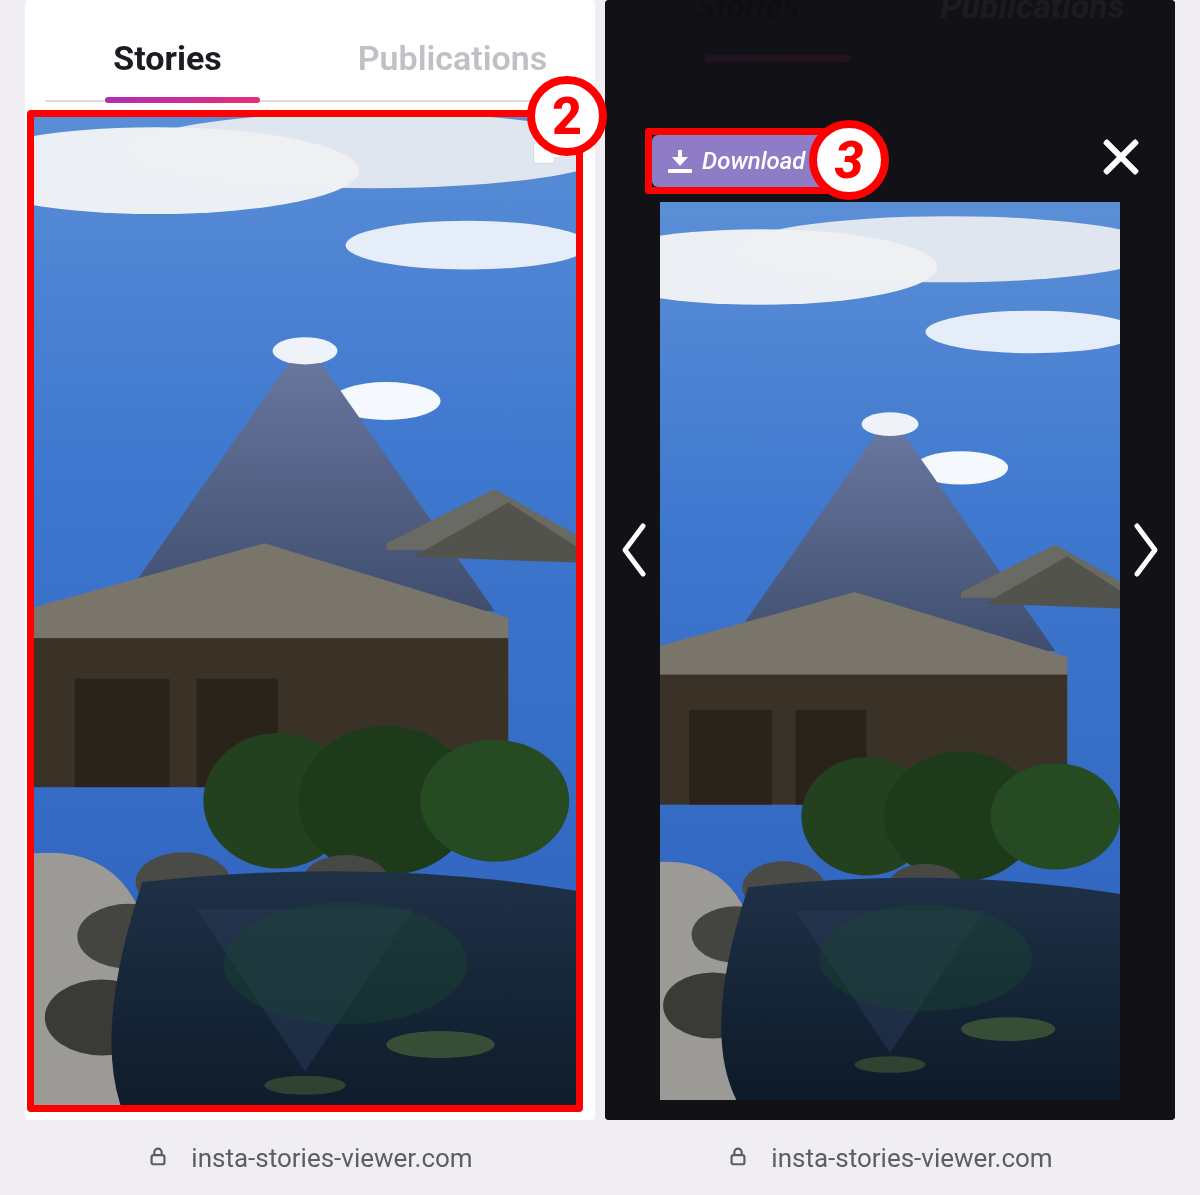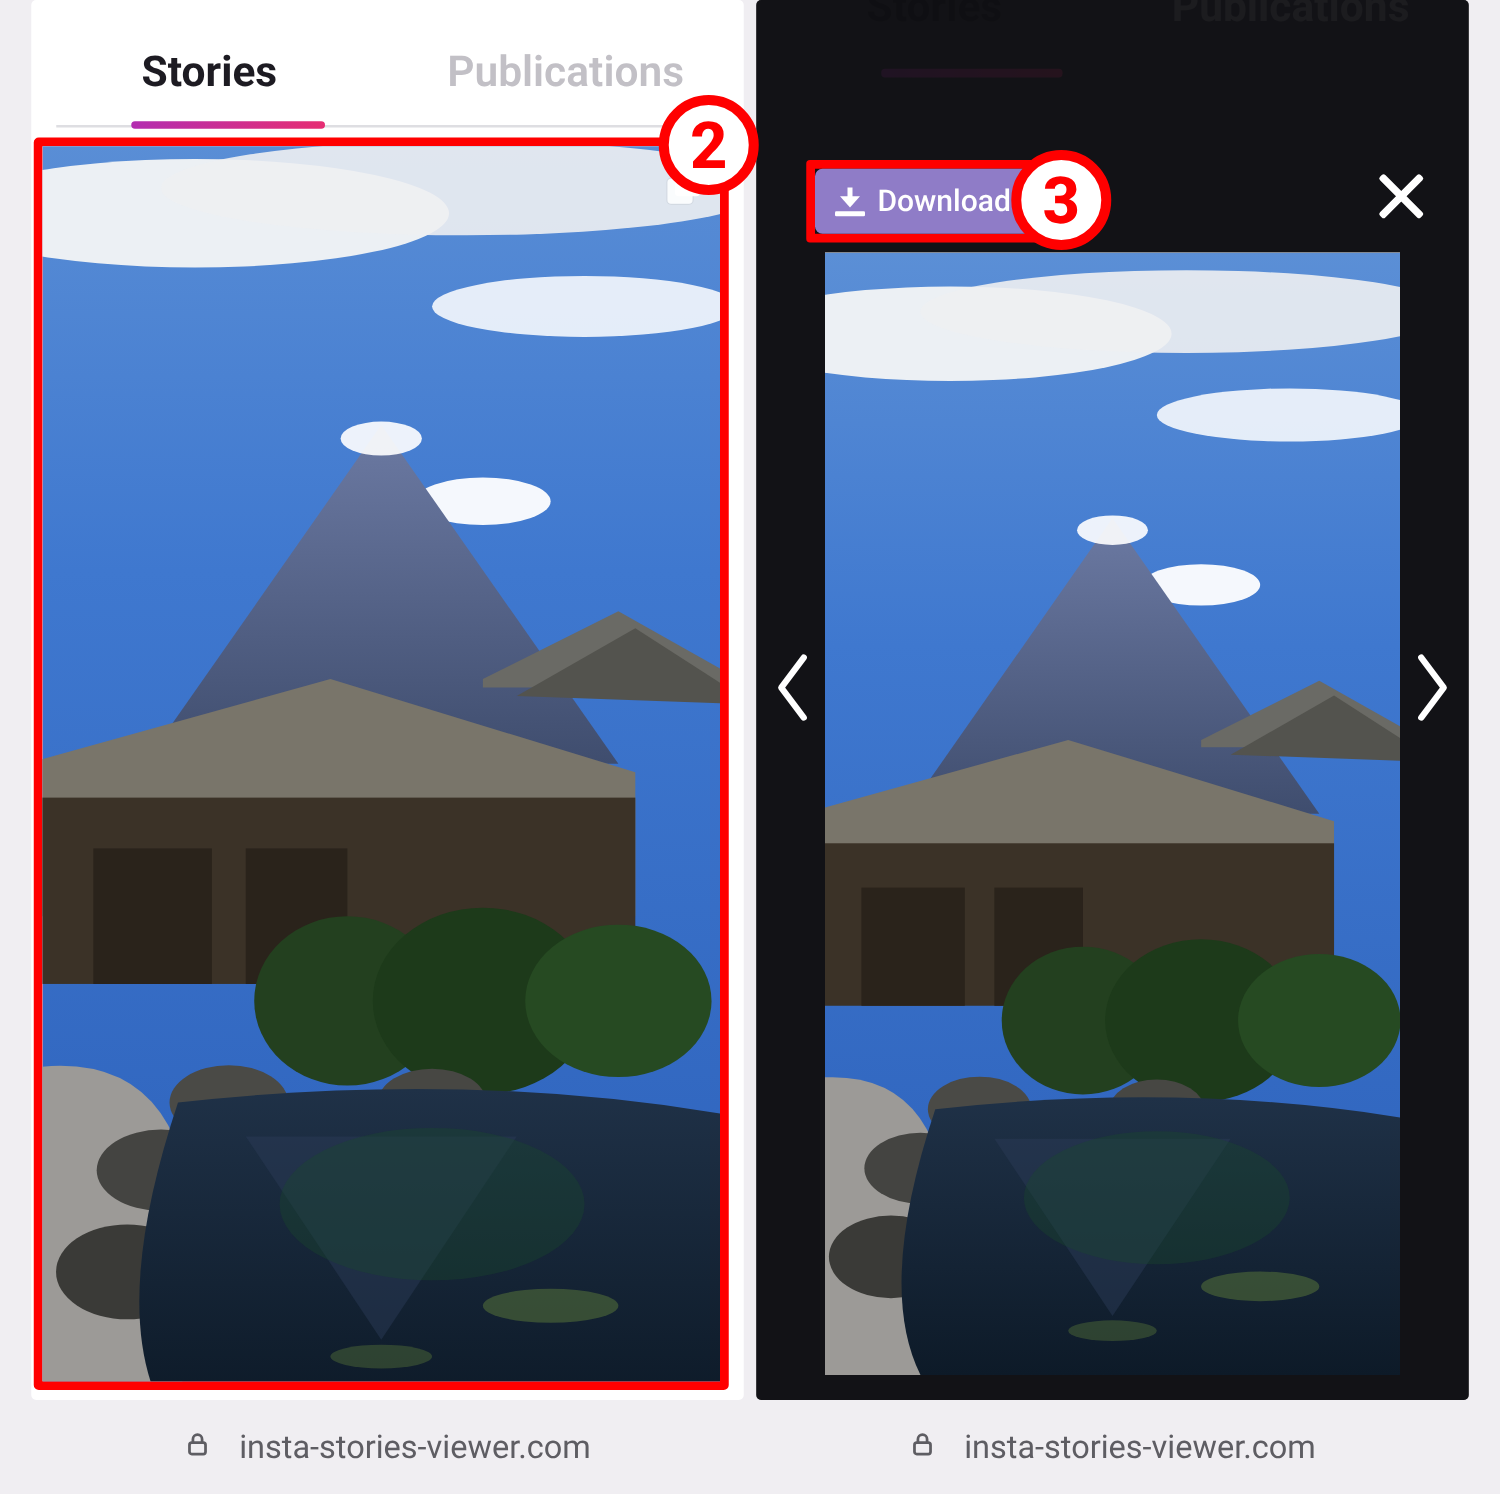--- a/index.html
+++ b/index.html
@@ -112,20 +112,21 @@
     font-size: 26px;
   }
   .lock-ico svg { width: 22px; height: 22px; }
   
   .right .modal-bg {
     position: relative;
     height: 1120px;
     background: #2a2a2c;
     border-radius: 4px;
     overflow: hidden;
+    font-style: italic;
   }
   .ghost-tabs {
     position: absolute;
     top: -14px; left: 0; right: 0;
     height: 70px;
     display: flex;
     opacity: 0.35;
   }
   .ghost-tab {
     flex: 1;

